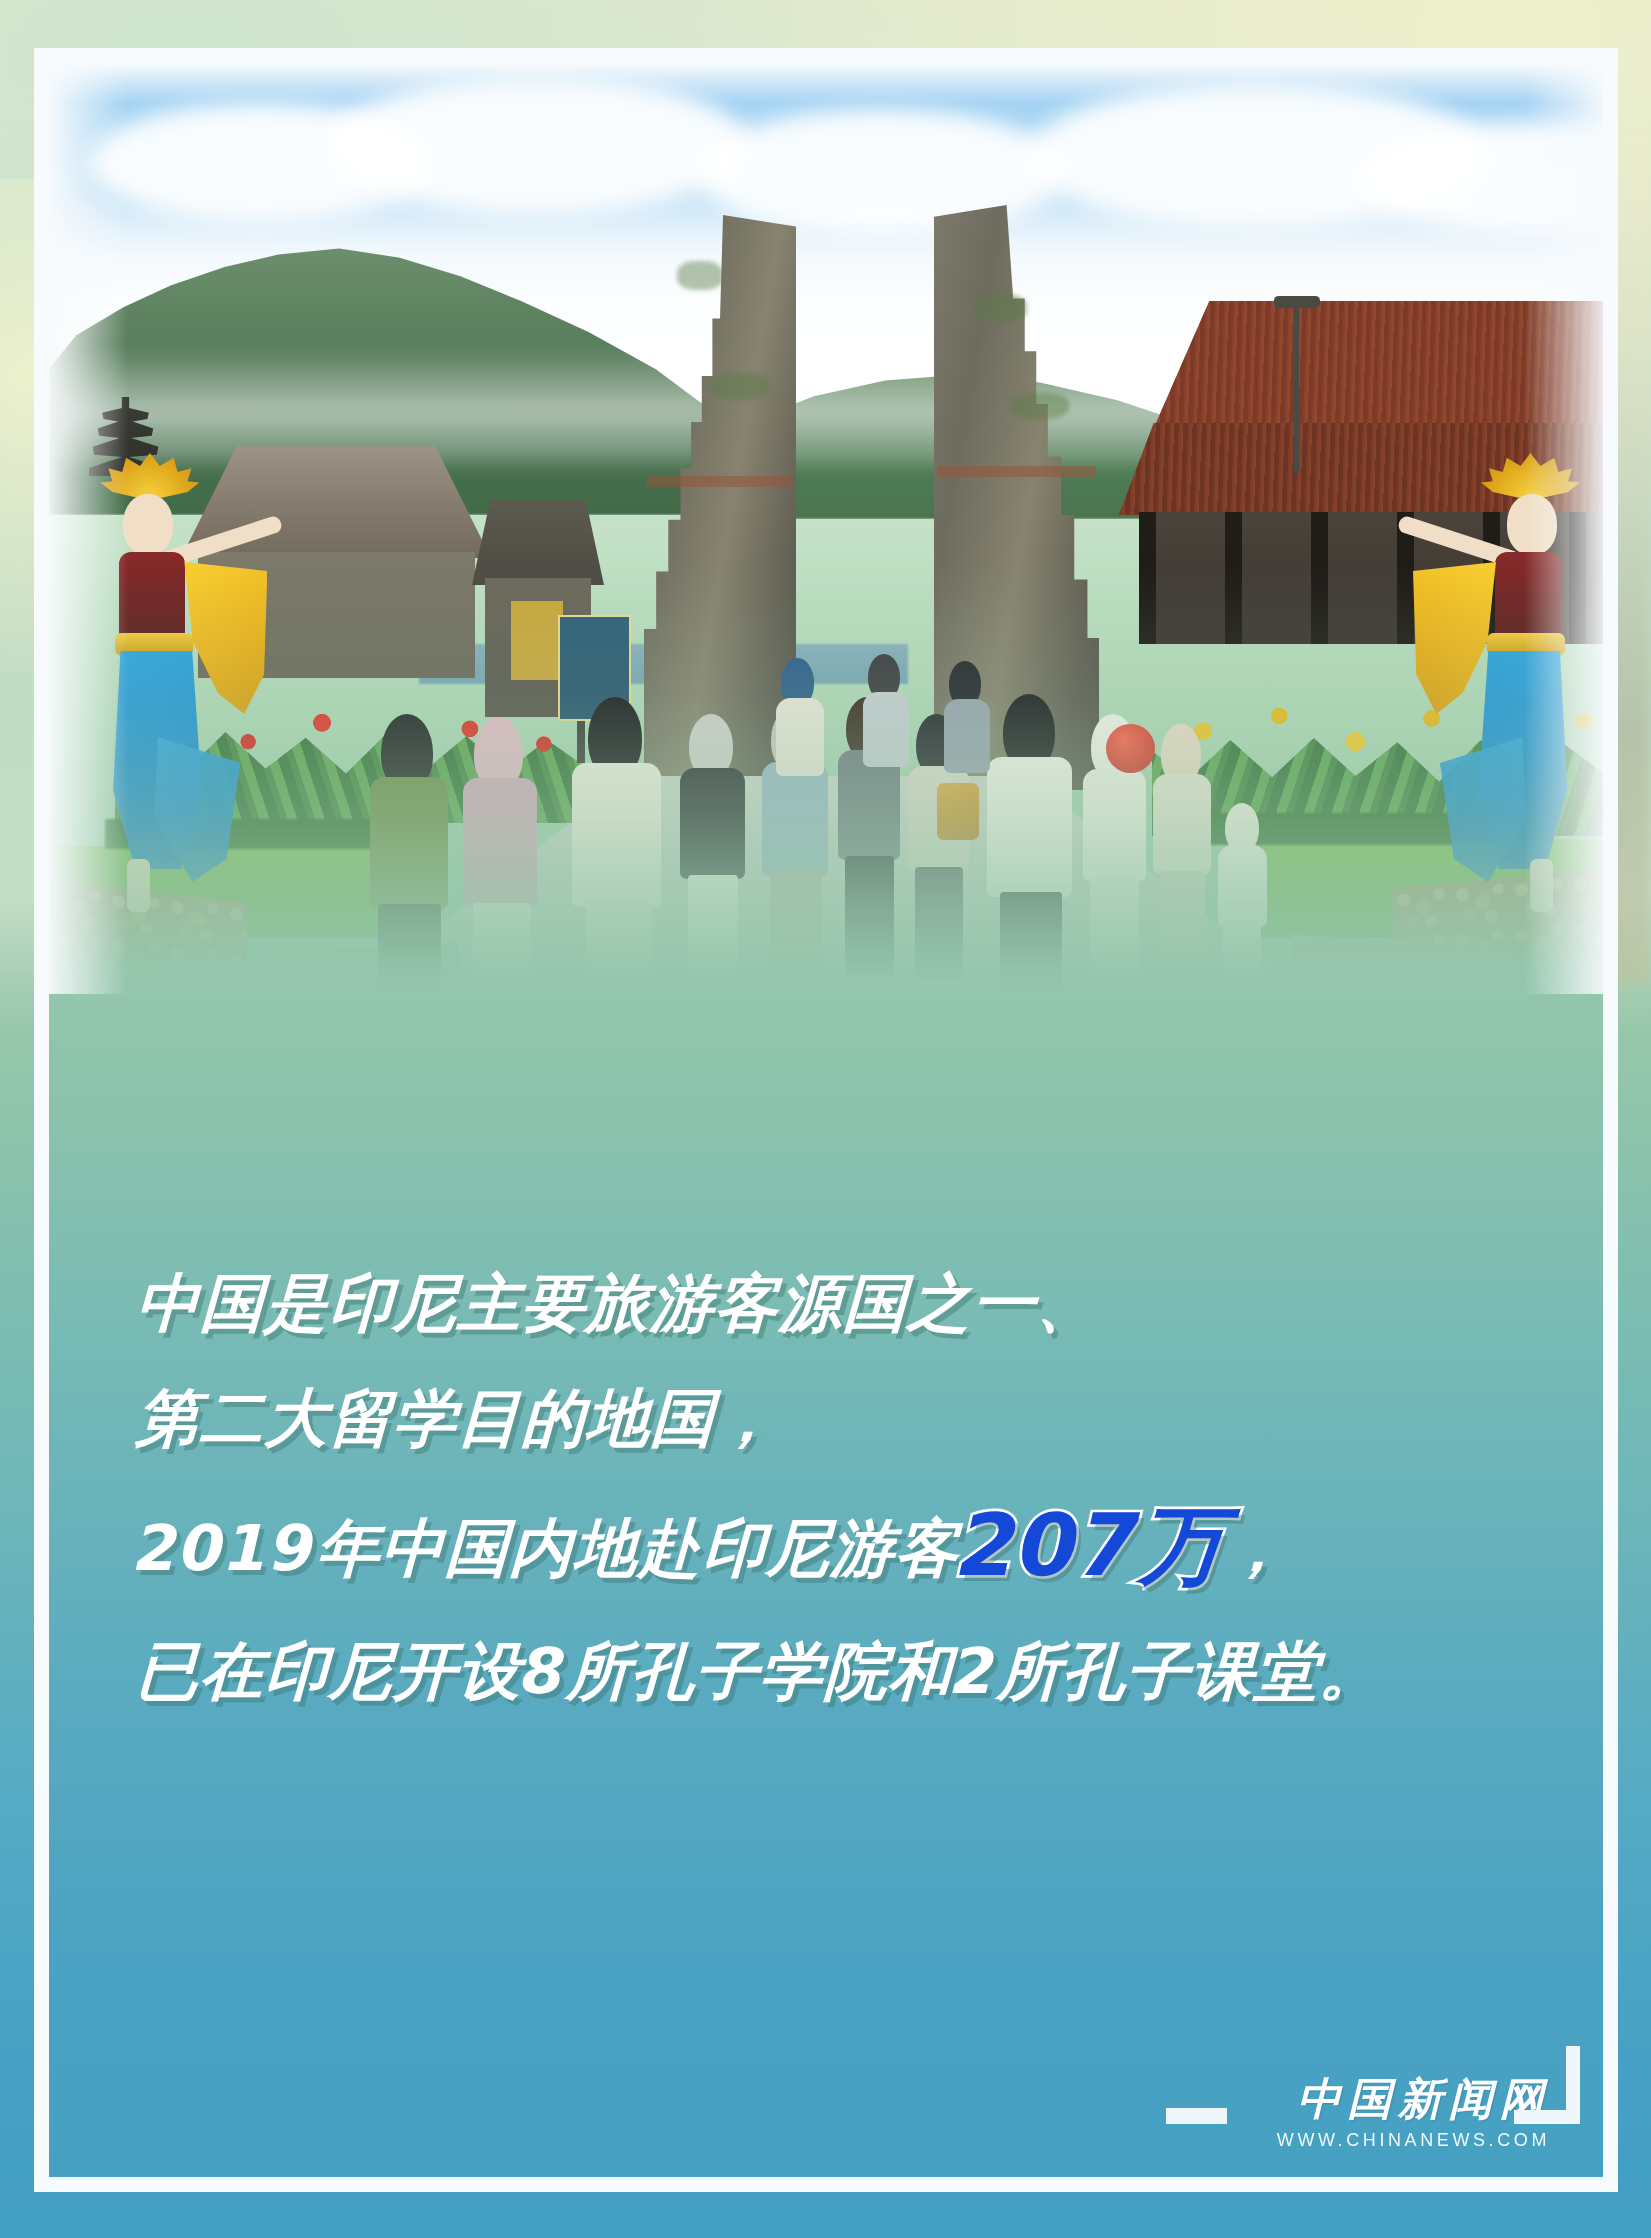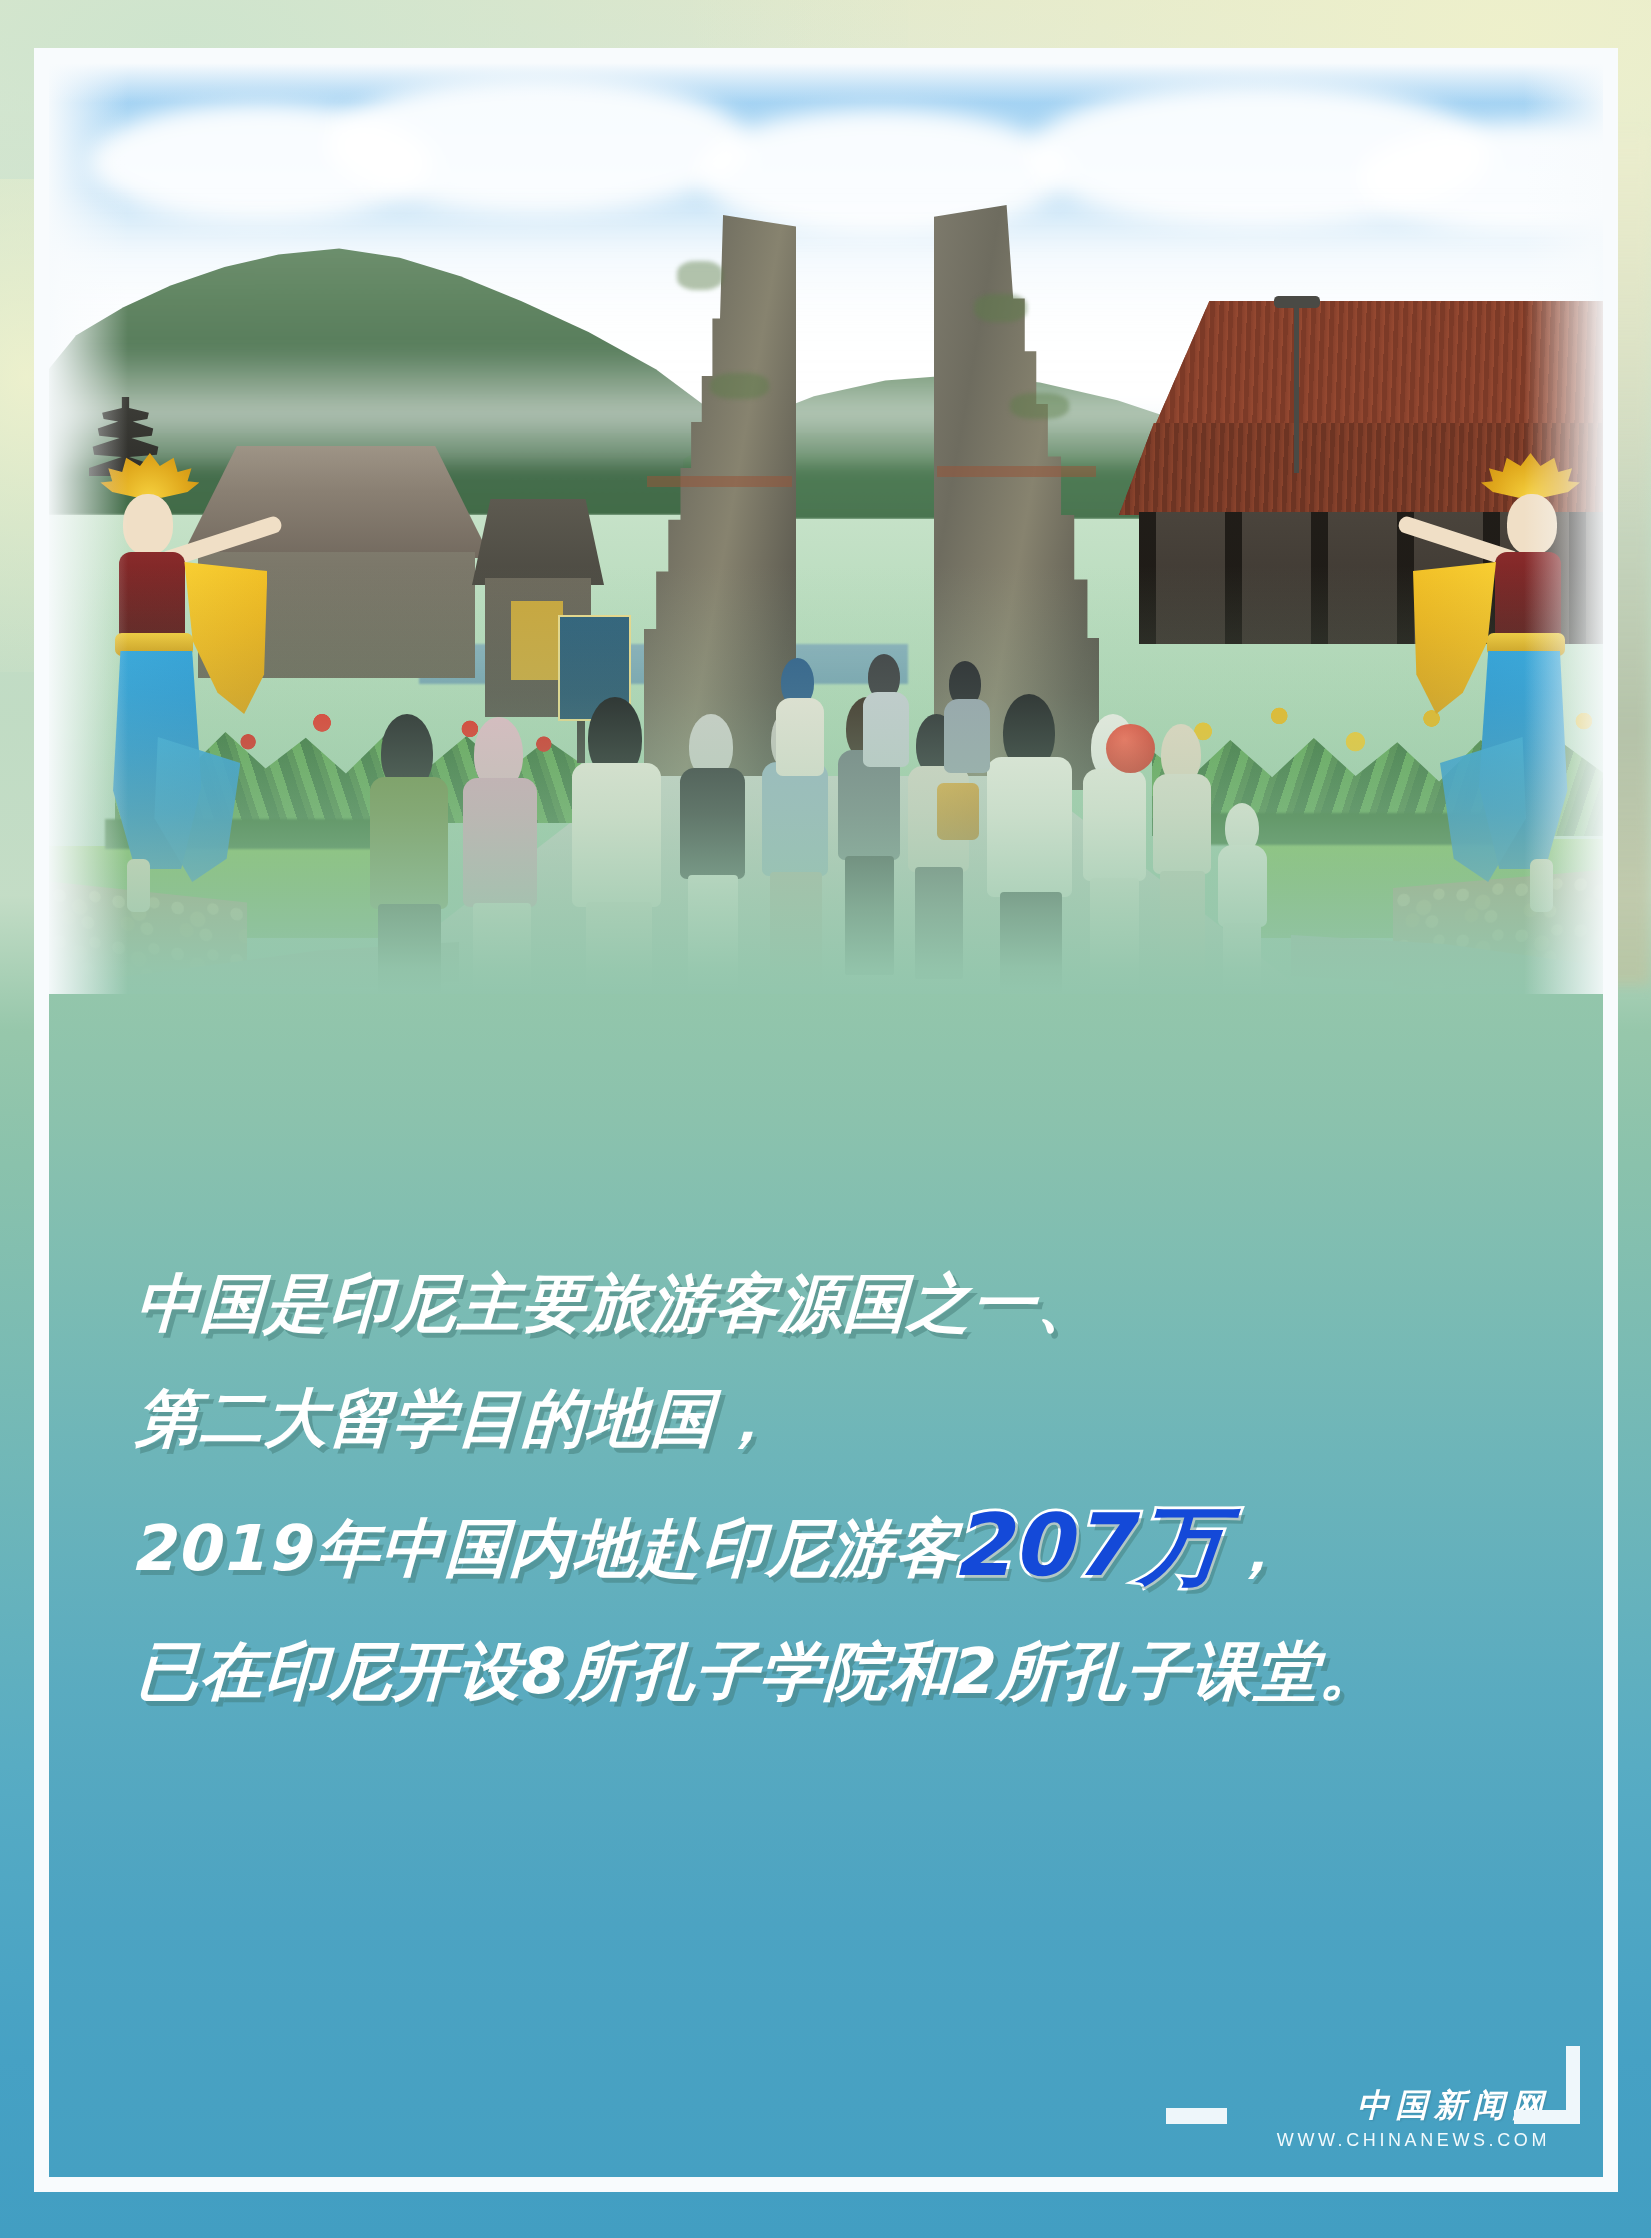--- a/index.html
+++ b/index.html
@@ -270,21 +270,21 @@
     -webkit-text-stroke:5.3px #ffffff;
     paint-order:stroke fill;
     text-shadow:4.6px 6px 0 rgba(60,115,110,.40);
     vertical-align:-5.3px;
   }
 
   
   #brand { position:absolute; right:53px; bottom:26.4px; text-align:right; }
   #brand-logo {
     font-family:Liberation Serif, serif;
-    color:#ffffff; font-size:32px; font-weight:bold;
+    color:#ffffff; font-size:44px; font-weight:bold;
     letter-spacing:6.6px; line-height:1.05;
     font-style:italic;
     text-shadow:1.3px 1.3px 2px rgba(0,0,0,.10);
     margin-top:48px;
   }
   #brand-url {
     color:#f2fafd; font-size:18px; letter-spacing:3.6px;
     margin-top:6.6px; font-family:"Liberation Sans", sans-serif;
   }
   .corner { position:absolute; background:#eff7fb; }

